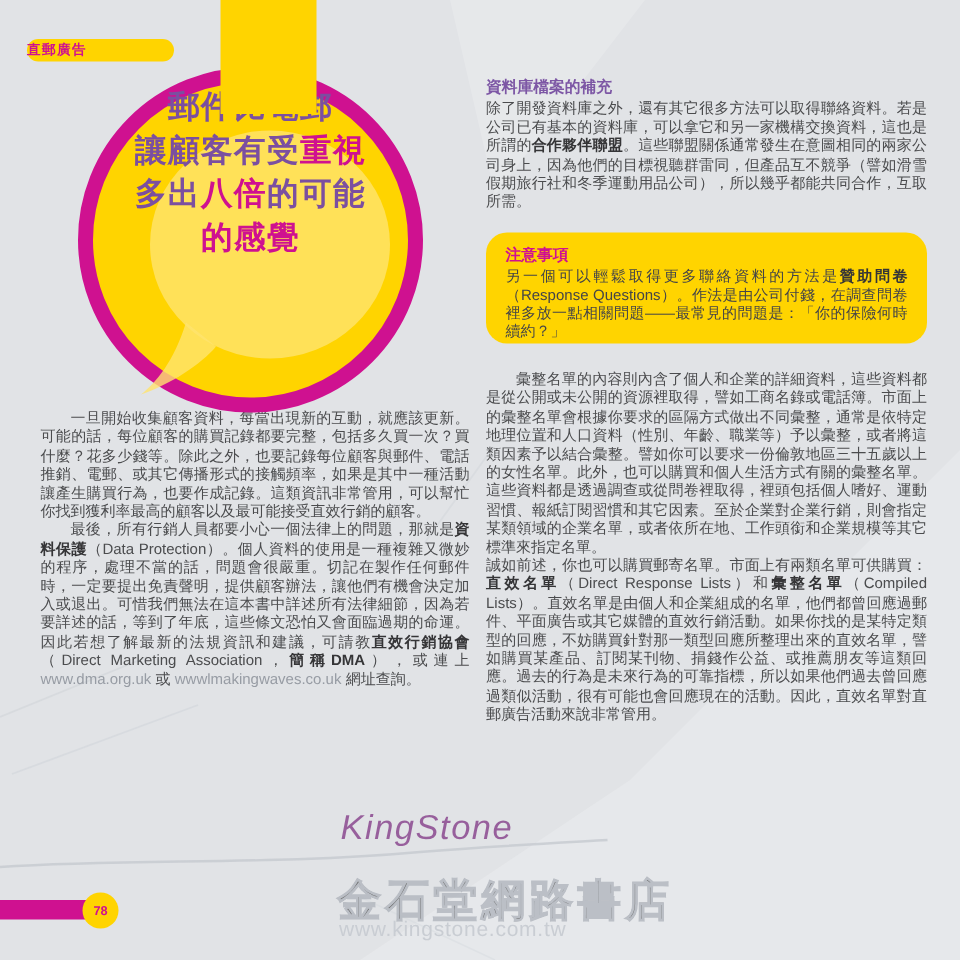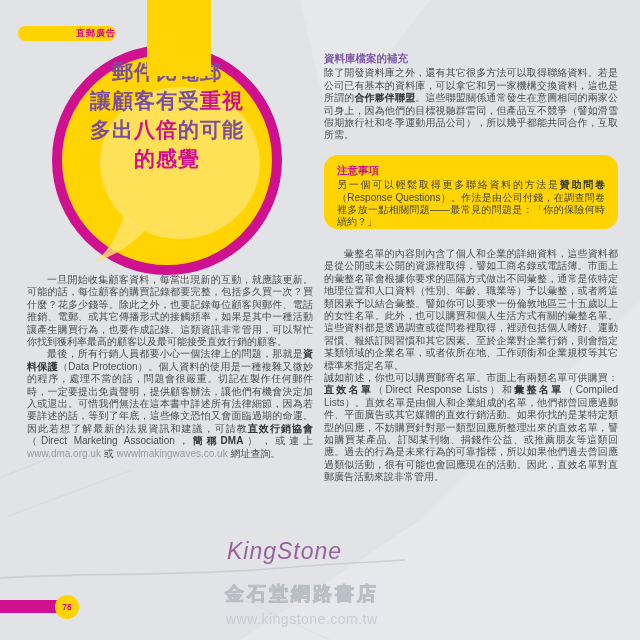--- a/index.html
+++ b/index.html
@@ -1,21 +1,21 @@
 <!DOCTYPE html>
 <html style="--magenta: #cf1190; --yellow: #ffd400; --purple: #7d57a5; --purple-dark: #7b4fa0;"><head>
 <meta charset="utf-8">
 <style>
   html,body{margin:0;padding:0;}
   body{width:640px;height:640px;font-family:"Liberation Sans","DejaVu Sans",sans-serif;}
   .page{position:relative;width:640px;height:640px;background:#e1e3e6;overflow:hidden;}
   .light-overlay{position:absolute;inset:0;z-index:1;pointer-events:none;}
   
   .tag-pill{position:absolute;left:18px;top:26px;width:98px;height:15px;background:var(--yellow);
-    border-radius:8px;display:flex;align-items:center;justify-content:flex-end;z-index:4;}
+    border-radius:8px;display:flex;align-items:center;justify-content:flex-start;z-index:4;}
   .tag-pill span{font-size:9px;font-weight:bold;color:var(--magenta);letter-spacing:1px;}
   
   .bubble-band{position:absolute;left:147px;top:0;width:64px;height:76px;background:var(--yellow);z-index:4;}
   .bubble{position:absolute;left:52px;top:45px;width:210px;height:210px;background:var(--yellow);
     border:10px solid var(--magenta);border-radius:50%;z-index:3;}
   .bubble svg.gloss{position:absolute;left:0;top:0;}
   .bubble-text{position:absolute;inset:0;display:flex;flex-direction:column;align-items:center;
     justify-content:flex-start;padding-top:2px;z-index:2;}
   .bl{font-size:21px;font-weight:bold;line-height:29px;letter-spacing:1px;white-space:nowrap;}
   .bl .purple{color:var(--purple-dark);}
@@ -33,21 +33,21 @@
   .notice-title{font-size:10.5px;font-weight:bold;color:var(--magenta);margin:0 0 3px 0;}
   .notice .para{color:#454547;}
   
   .pn-bar{position:absolute;left:0;top:600px;width:59px;height:13px;background:var(--magenta);z-index:3;}
   .pn-circle{position:absolute;left:55px;top:595px;width:24px;height:24px;border-radius:50%;
     background:var(--yellow);display:flex;align-items:center;justify-content:center;z-index:4;}
   .pn-circle span{font-size:8.5px;font-weight:bold;color:var(--magenta);}
   
   .wm-brand{position:absolute;left:227px;top:538px;font-size:23px;font-style:italic;
     color:#701a75;opacity:.65;letter-spacing:1px;z-index:2;}
-  .wm-store{position:absolute;left:225px;top:581px;font-size:19px;font-weight:bold;letter-spacing:3px;
+  .wm-store{position:absolute;left:225px;top:581px;font-size:29px;font-weight:bold;letter-spacing:3px;
     color:#404040;-webkit-text-stroke:0.8px #adb2ba;opacity:.75;z-index:2;
     font-family:"Liberation Serif","DejaVu Serif",serif;}
   .wm-url{position:absolute;left:226px;top:611px;font-size:14px;color:#c9cdd3;letter-spacing:.5px;z-index:2;}
 </style>
 </head>
 <body>
 
 <div class="page">
 
   <svg class="light-overlay" width="640" height="640" viewBox="0 0 640 640">

